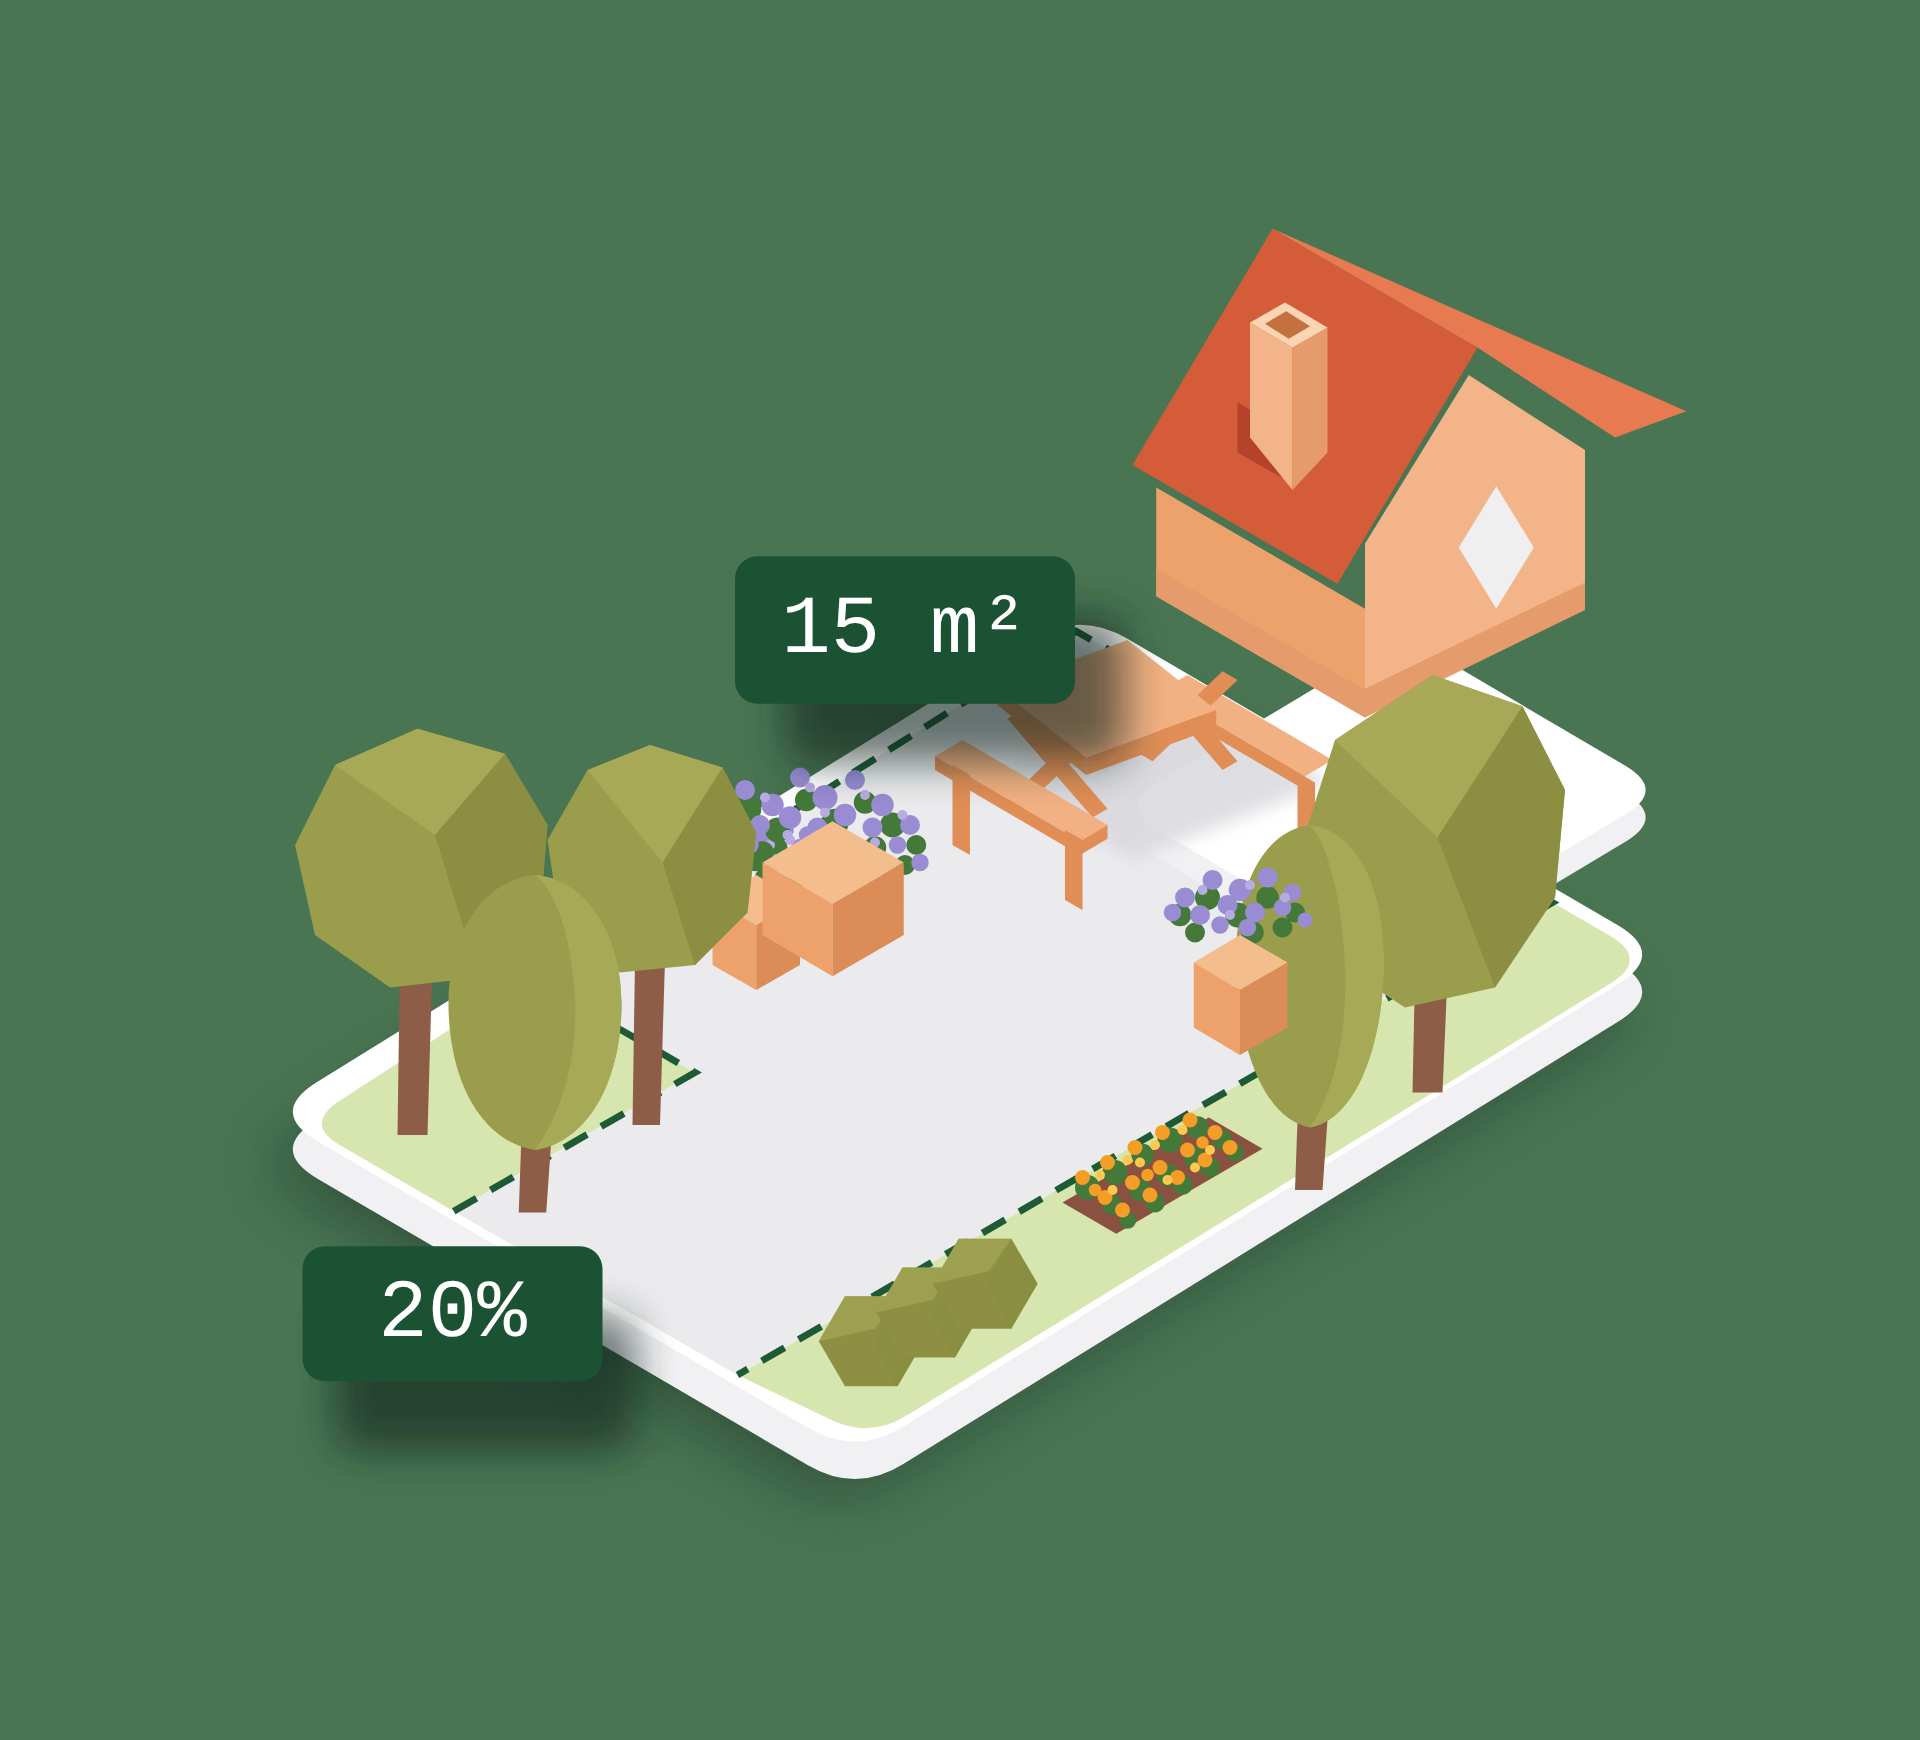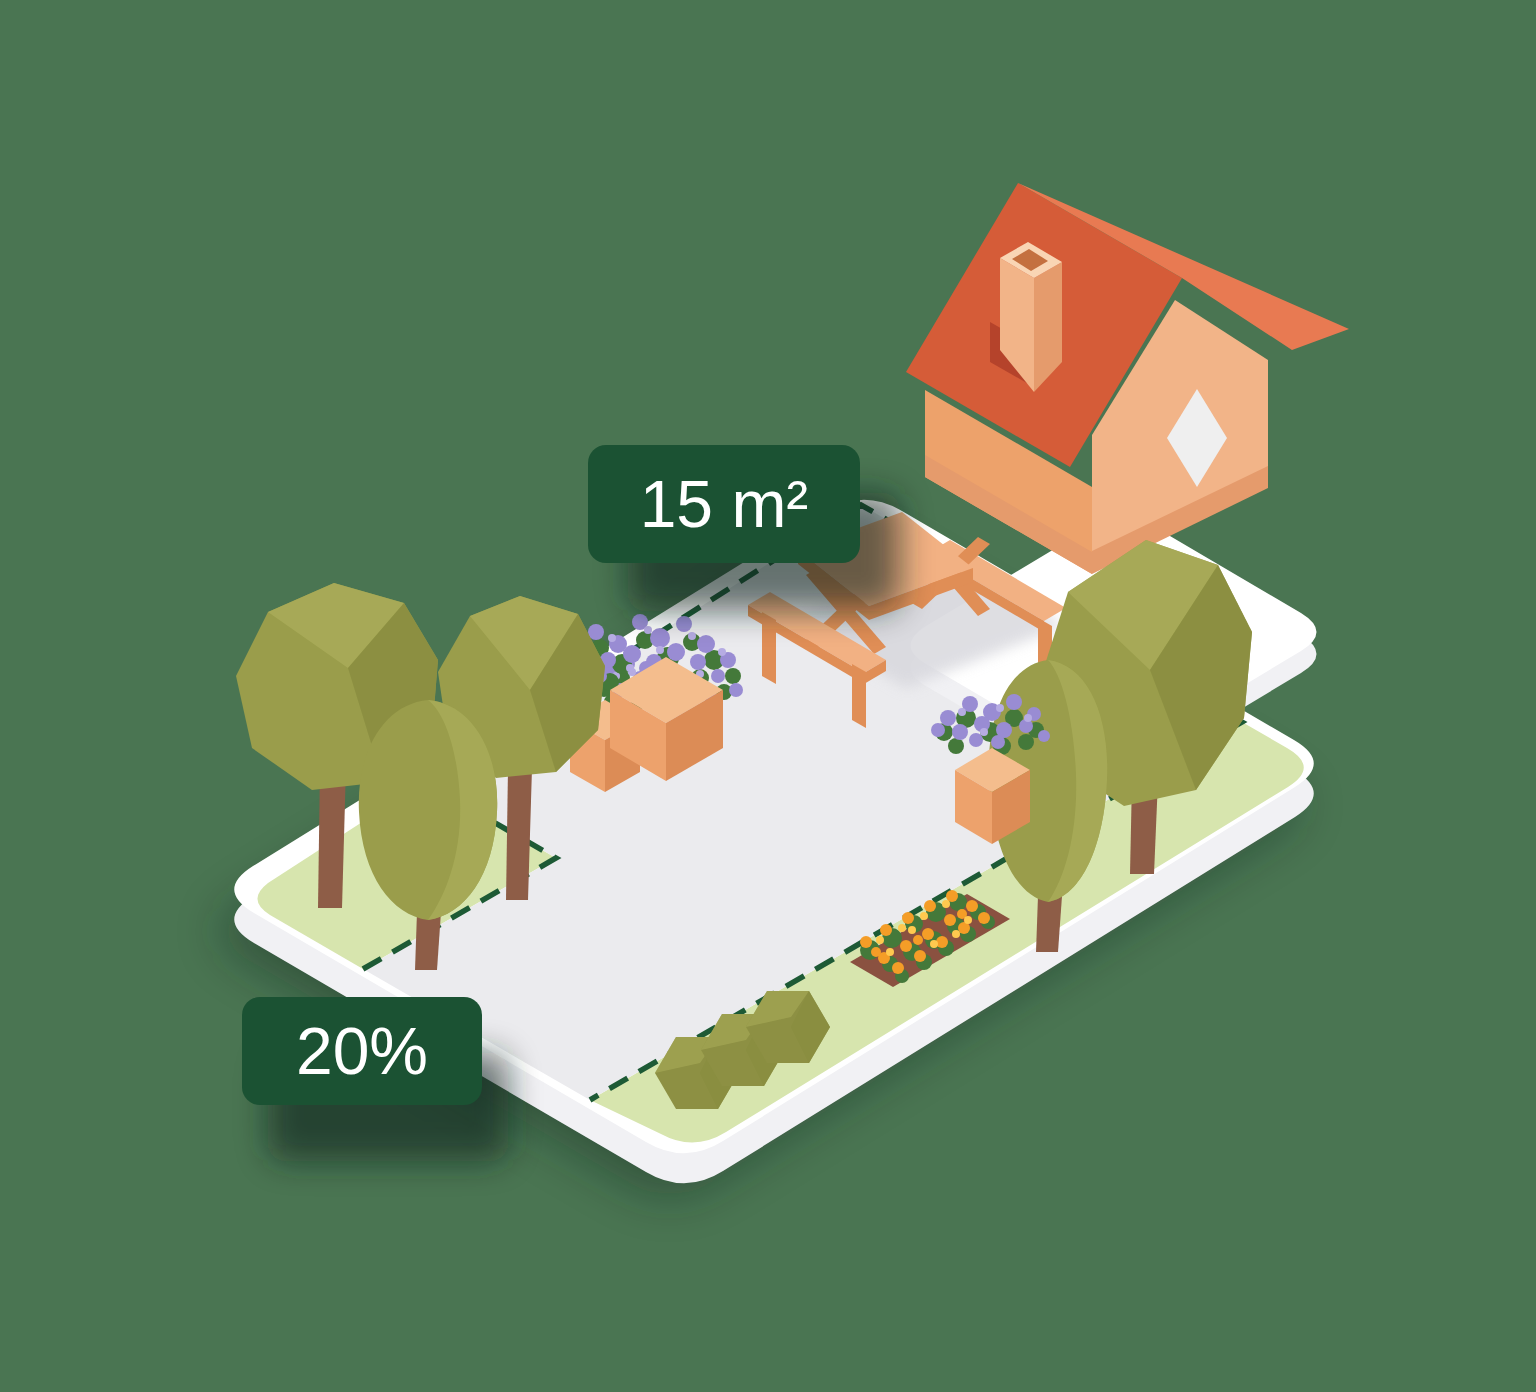--- a/index.html
+++ b/index.html
@@ -1,17 +1,17 @@
 <!DOCTYPE html>
 <html style="--bg_green: #4A7552; --label_green: #1B5233; --label_text: #FFFFFF; --platform_white: #FFFFFF; --platform_side: #F1F1F4; --pavement_gray: #EBEBEE; --grass_green: #D7E5AE; --dash_green: #1D5A35; --roof_dark: #D55C38; --roof_light: #E87A52; --wall_shaded: #EDA26B; --wall_light: #F2B488; --wall_base: #E59B6C; --window_white: #EFEFEF; --wood_light: #F2B183; --wood_dark: #E08E56; --trunk_brown: #8E5D47; --canopy_olive: #9A9D4B; --canopy_light: #A9AC59; --canopy_dark: #8A8D40; --bush_olive: #8D9043; --planter_light: #F4BD8D; --planter_mid: #EDA26C; --planter_dark: #DC8C56; --flower_purple: #998CD3; --flower_purple_light: #B6ACE3; --foliage_green: #44793A; --soil_brown: #8A5140; --flower_orange: #F49D27; --flower_yellow: #FFC94F; --chimney_shadow: #B5432B; --table_shadow: #D6D6DC; --shadow_dark: #10241A;"><head>
 <meta charset="utf-8">
 <style>
   html,body{margin:0;padding:0;background:#4A7552;}
   .stage{position:relative;width:1536px;height:1342px;overflow:hidden;
-         font-family:Liberation Sans, sans-serif;}
+         font-family:Liberation Mono, monospace;}
   svg{position:absolute;inset:0;display:block;}
   .bg{fill:var(--bg_green);}
   .plat{fill:var(--platform_white);}
   .plat-side{fill:var(--platform_side);}
   .pave{fill:var(--pavement_gray);}
   .grass{fill:var(--grass_green);}
   .dash{stroke:var(--dash_green);stroke-width:5.5;fill:none;stroke-dasharray:21 13;}
   .roofL{fill:var(--roof_dark);}
   .roofR{fill:var(--roof_light);}
   .wallL{fill:var(--wall_shaded);}

